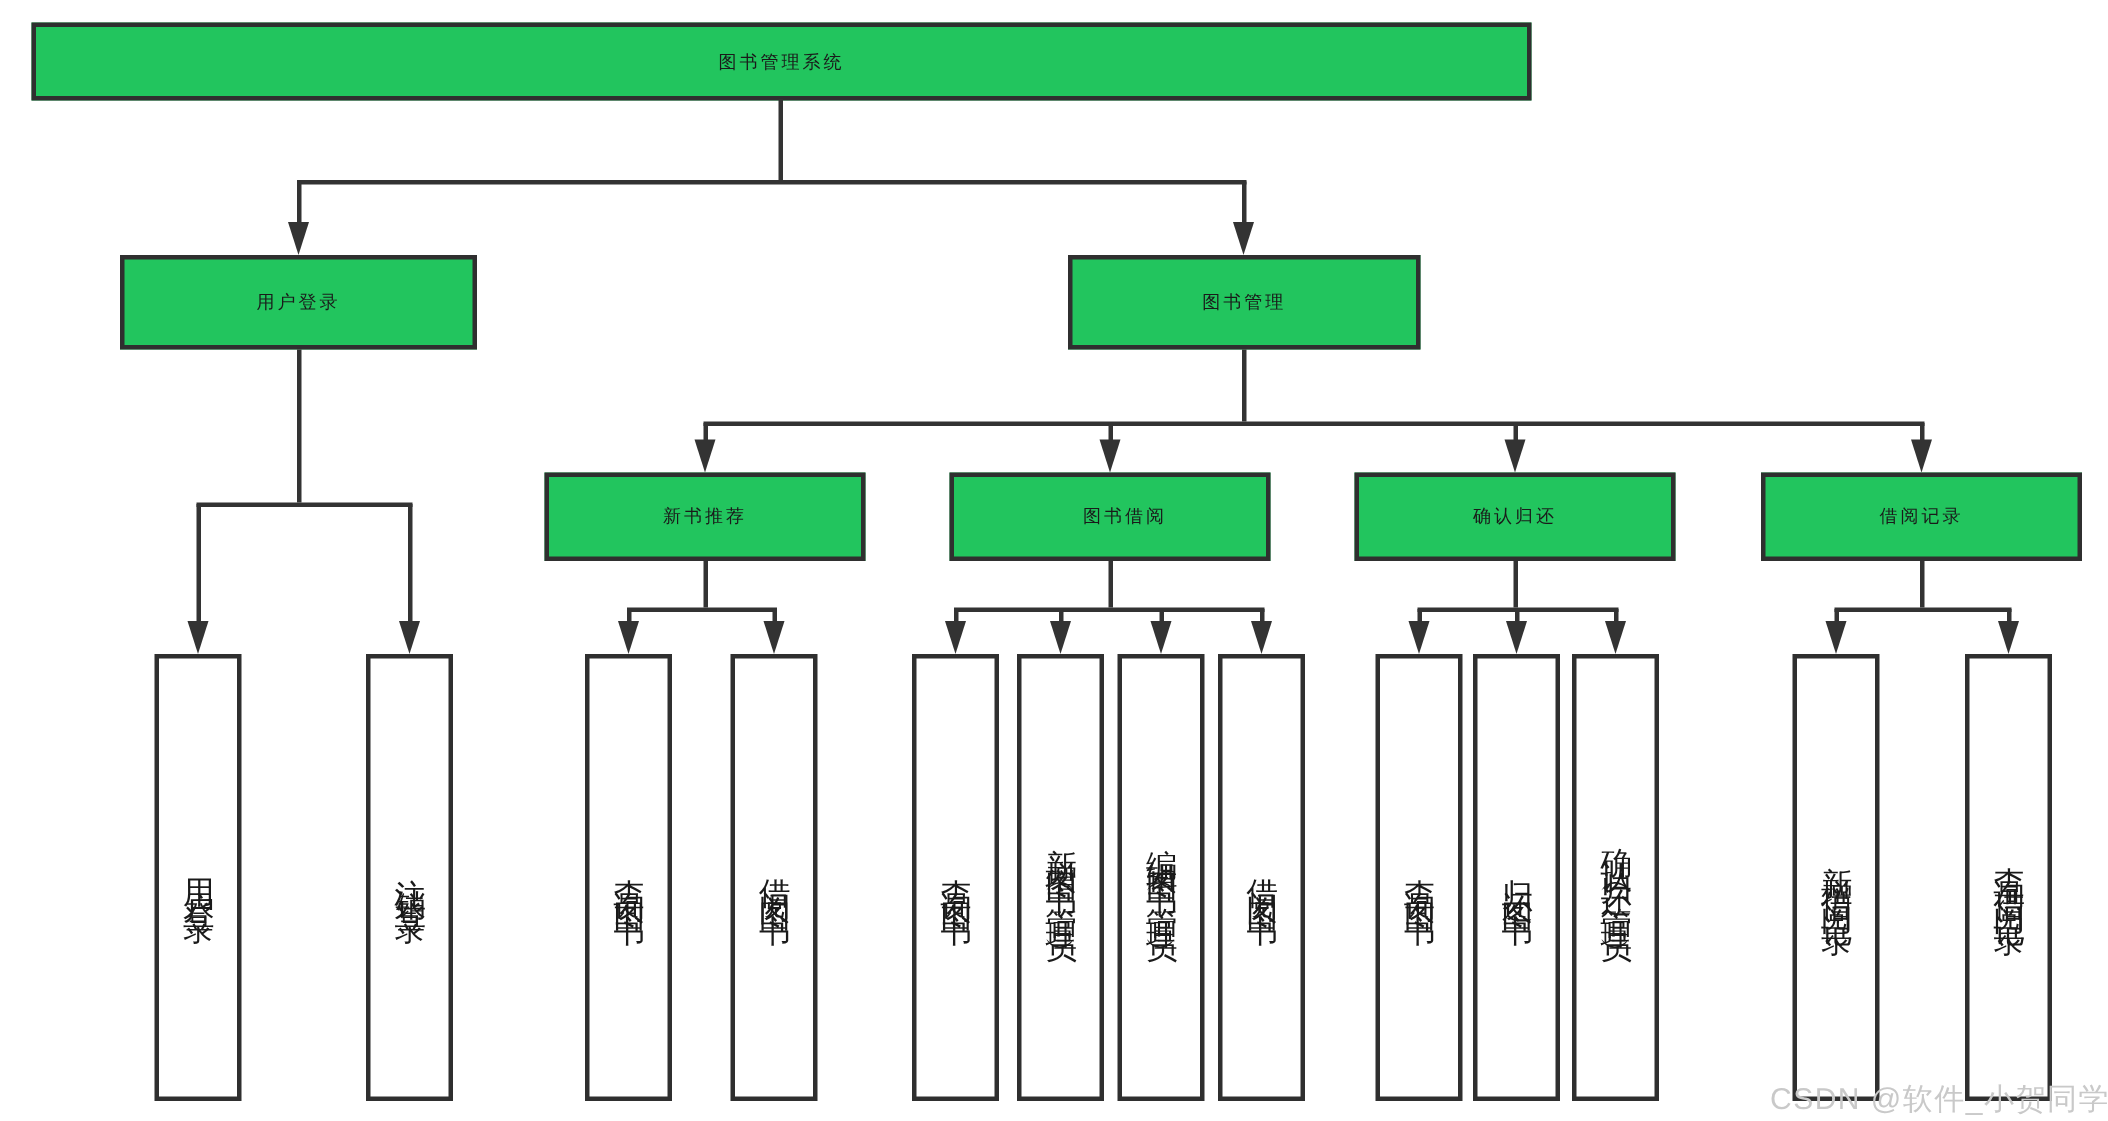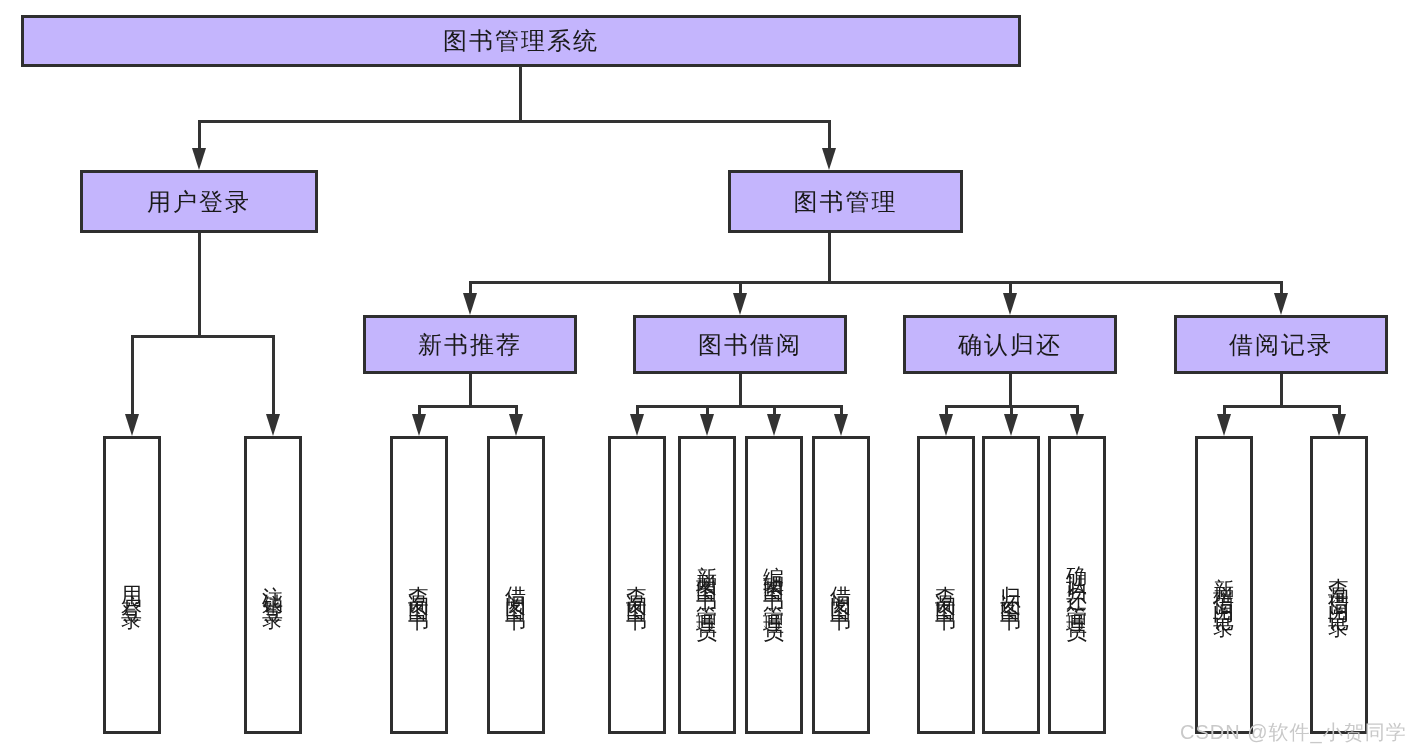--- a/index.html
+++ b/index.html
@@ -14,24 +14,24 @@
   #canvas{
     position:relative;
     width:1405px;height:747px;
     background:var(--bg);
     overflow:hidden;
   }
   .box{
     position:absolute;
     box-sizing:border-box;
     border:3px solid var(--border);
-    background:#c4b5fd;
+    background:#22c55e;
     display:flex;align-items:center;justify-content:center;
     color:var(--text);
-    font-size:24px;
+    font-size:12px;
     letter-spacing:2px;
     white-space:nowrap;
   }
   .leaf{
     position:absolute;
     box-sizing:border-box;
     border:3px solid var(--border);
     background:#fff;
     display:flex;align-items:center;justify-content:center;
     color:var(--text);
@@ -73,21 +73,21 @@
   <div class="vline" style="left:519px;top:66px;height:54px;"></div>
   <div class="hline" style="left:198px;top:120px;width:633px;"></div>
   <div class="vline" style="left:198px;top:121px;height:29px;"></div>
   <div class="arr" style="left:192px;top:148px;"></div>
   <div class="vline" style="left:828px;top:121px;height:29px;"></div>
   <div class="arr" style="left:822px;top:148px;"></div>
 
   <div class="box" style="left:80px;top:170px;width:238px;height:63px;">
     <span>用户登录</span>
   </div>
-  <div class="box" style="left:712px;top:170px;width:235px;height:63px;margin-left:16px;">
+  <div class="box" style="left:712px;top:170px;width:235px;height:63px;">
     <span>图书管理</span>
   </div>
 
   <div class="vline" style="left:198px;top:233px;height:102px;"></div>
   <div class="hline" style="left:131px;top:335px;width:144px;"></div>
   <div class="vline" style="left:131px;top:336px;height:80px;"></div>
   <div class="arr" style="left:125px;top:414px;"></div>
   <div class="vline" style="left:272px;top:336px;height:80px;"></div>
   <div class="arr" style="left:266px;top:414px;"></div>
 

